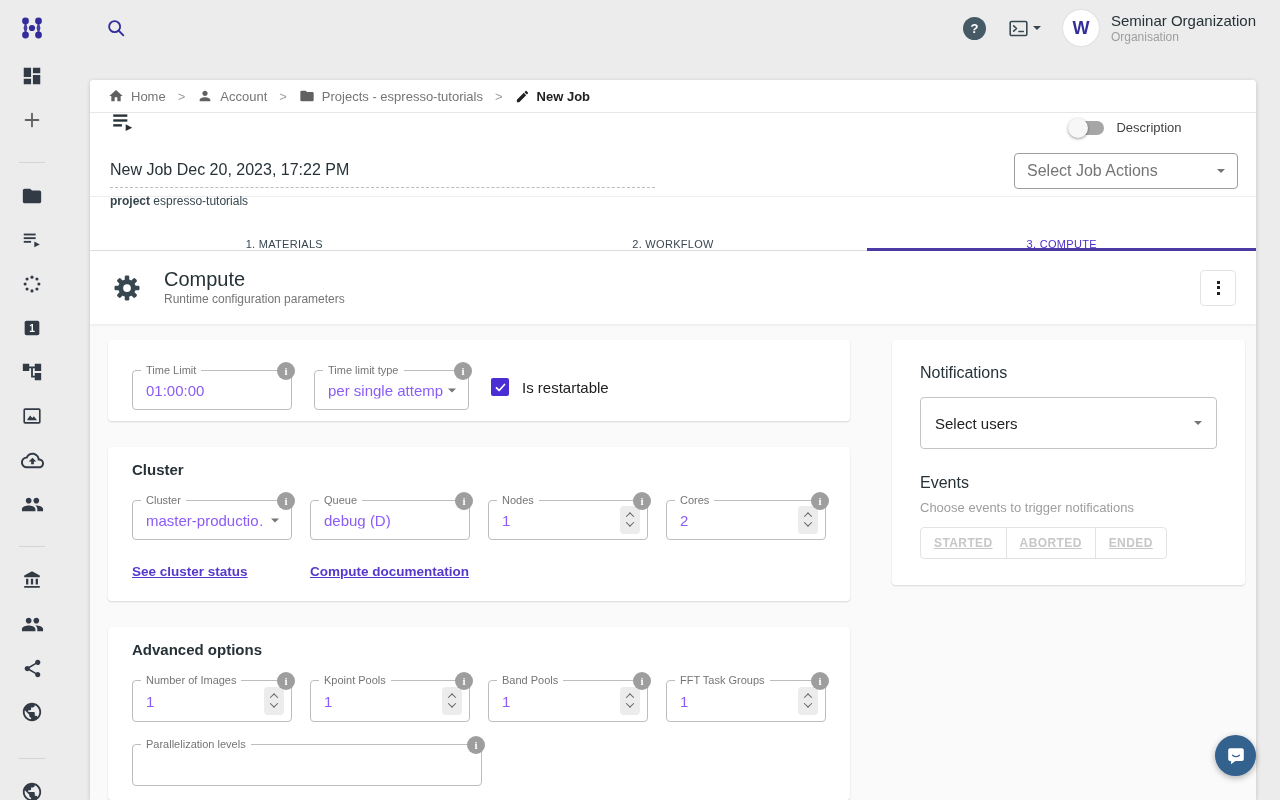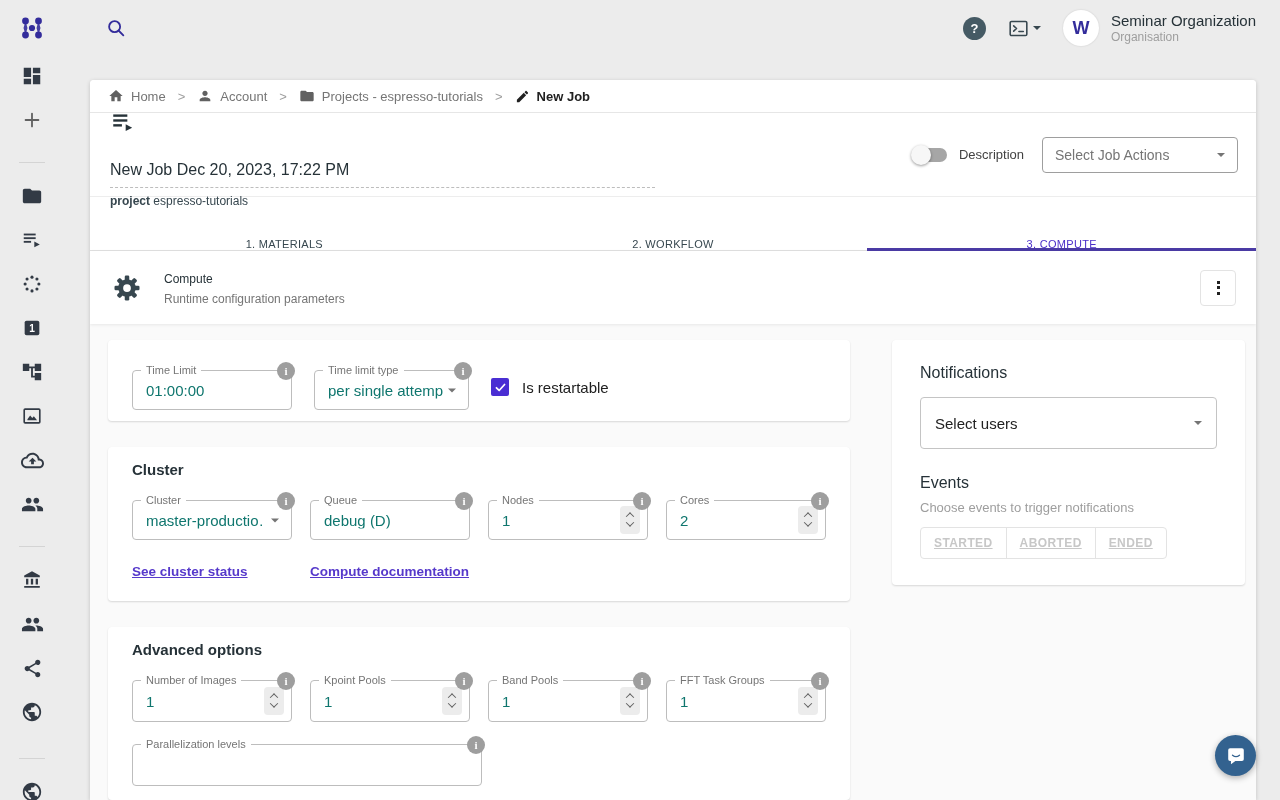--- a/index.html
+++ b/index.html
@@ -33,57 +33,57 @@
   .crumb svg { flex:none; }
   .crumb-sep { color:#9e9e9e; font-size:13px; padding:0 2px; }
   .crumb.current { color:#212121; font-weight:bold; }
 
   .jobhead { height:84px; background:#fff; border-bottom:1px solid #ededed; display:flex; align-items:center; padding:0 18px 0 20px; }
   .jobhead-left { display:flex; align-items:flex-start; gap:22px;flex-direction:column; }
   .job-icon { margin-top:8px; color:#263238; }
   .job-title { font-size:16px; color:#263238; padding-bottom:8px; border-bottom:1px dashed #bdbdbd; width:545px; cursor:text; }
   .job-project { font-size:12px; color:#37474f; margin-top:6px; }
   .job-project b { font-weight:bold; }
-  .jobhead-right { margin-left:auto; display:flex; align-items:center; gap:18px; }
+  .jobhead-right { margin-left:auto; display:flex; align-items:center; gap:18px;flex-direction:column; }
   .toggle-group { display:flex; align-items:center; gap:12px; }
   .toggle { width:34px; height:14px; border-radius:7px; background:#a6a6a6; position:relative; cursor:pointer; }
   .toggle-knob { position:absolute; left:-2px; top:-3px; width:20px; height:20px; border-radius:50%; background:#f7f7f7; box-shadow:0 1px 3px rgba(0,0,0,.4); }
   .toggle-label { font-size:13px; color:#424242; }
-  .actions-select { width:196px; height:36px; border:1px solid #9e9e9e; border-radius:4px; background:#fff; display:flex; align-items:center; padding:0 12px; font-size:14px; color:#757575; cursor:pointer; }
+  .actions-select { width:224px; height:36px; border:1px solid #9e9e9e; border-radius:4px; background:#fff; display:flex; align-items:center; padding:0 12px; font-size:16px; color:#757575; cursor:pointer; }
   .actions-select .caret-tri { margin-left:auto; border-top-color:#757575; }
   .save-btn { display:flex; height:36px; border-radius:4px; overflow:hidden; background:#5430d2; color:#fff; cursor:pointer; box-shadow:0 1px 3px rgba(0,0,0,.25); }
   .save-main { display:flex; align-items:center; gap:9px; padding:0 15px; font-size:13px; font-weight:bold; letter-spacing:.4px; }
   .save-caret { width:34px; border-left:1px solid rgba(0,0,0,.28); display:flex; align-items:center; justify-content:center; }
   .save-caret .caret-tri { border-top-color:#fff; }
 
   .tabs { height:54px; background:#fff; border-bottom:1px solid #e0e0e0; display:flex; }
   .tab { flex:1; display:flex; align-items:flex-end; justify-content:center; font-size:11px; font-weight:normal; letter-spacing:.3px; color:#37474f; position:relative; cursor:pointer; }
   .tab.active { color:#4b2fc9; }
   .tab.active .tab-underline { position:absolute; left:0; right:0; bottom:-1px; height:3px; background:#4b3ba5; }
 
   .sectionhead { height:73px; background:#fff; display:flex; align-items:center; padding:0 20px 0 22px; box-shadow:0 1px 3px rgba(0,0,0,.08); position:relative; }
   .gear-wrap { width:30px; height:30px; margin-right:22px; }
-  .sec-title { font-size:12px; color:#263238; line-height:20px; }
+  .sec-title { font-size:20px; color:#263238; line-height:20px; }
   .sec-sub { font-size:12px; color:#757575; margin-top:3px; }
   .kebab-btn { margin-left:auto; width:36px; height:36px; border:1px solid #e3e3e3; border-radius:4px; background:#fff; display:flex; flex-direction:column; align-items:center; justify-content:center; gap:2.5px; cursor:pointer; }
   .kebab-btn i { width:3px; height:3px; background:#212121; display:block; }
 
   
   .content { height:476px; padding:16px 11px 0 18px; display:flex; gap:42px; overflow:hidden; }
   .col-left { width:745px; display:flex; flex-direction:column; gap:26px; }
   .col-right { width:365px; }
   .panel { background:#fff; border-radius:4px; box-shadow:0 1px 2px rgba(0,0,0,.14); }
 
   .panel-pad { padding:14px 24px 0; }
   .panel-heading { font-size:15px; font-weight:bold; color:#263238; }
 
   .fields-row { display:flex; gap:18px; }
   .field { position:relative; height:40px; border:1px solid #bdbdbd; border-radius:4px; background:#fff; flex:none; cursor:pointer; }
   .flabel { position:absolute; top:-7px; left:8px; background:#fff; padding:0 5px; font-size:11px; color:#757575; line-height:13px; white-space:nowrap; }
-  .fvalue { position:absolute; left:13px; top:50%; transform:translateY(-50%); font-size:15px; color:#0f766e; white-space:nowrap; overflow:hidden; max-width:75%; }
+  .fvalue { position:absolute; left:13px; top:50%; transform:translateY(-50%); font-size:15px; color:#8b5cf6; white-space:nowrap; overflow:hidden; max-width:75%; }
   .info-badge { position:absolute; top:-9px; right:-4px; width:18px; height:18px; border-radius:50%; background:#9e9e9e; color:#fff; display:flex; align-items:center; justify-content:center; font-size:11px; font-weight:bold; cursor:pointer; }
   .info-badge::after { content:"i"; font-family:"Liberation Serif", serif; }
   .field .caret-tri { position:absolute; right:12px; top:50%; transform:translateY(-40%); border-top-color:#757575; }
   .spinner { position:absolute; right:7px; top:50%; transform:translateY(-50%); width:20px; height:28px; background:#ececec; border-radius:4px; display:flex; flex-direction:column; align-items:center; justify-content:center; gap:3px; cursor:pointer; }
   .chev { width:6px; height:6px; border-left:1.6px solid #616161; border-top:1.6px solid #616161; }
   .chev.up { transform:rotate(45deg) translate(1px,1px); }
   .chev.dn { transform:rotate(225deg) translate(1px,1px); }
 
   .checkbox-group { display:flex; align-items:center; gap:13px; margin-left:0; cursor:pointer; }
   .checkbox { width:18px; height:18px; border-radius:2px; background:#4a2ed3; display:flex; align-items:center; justify-content:center; }

